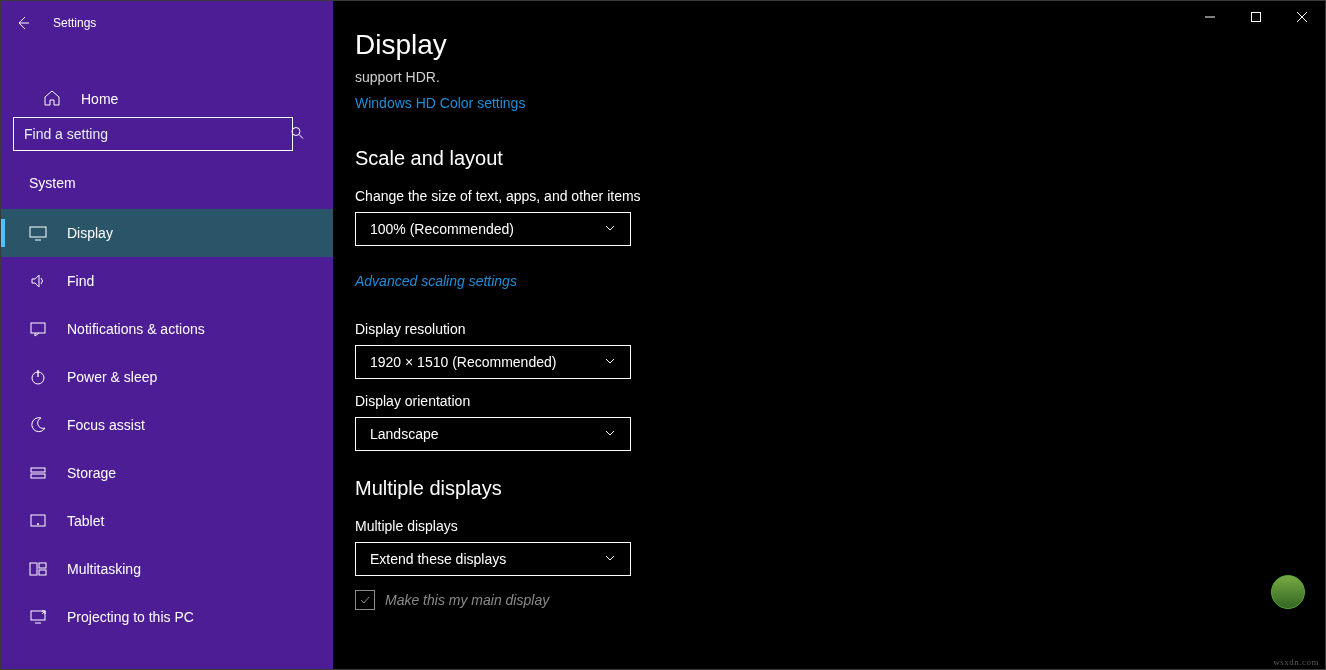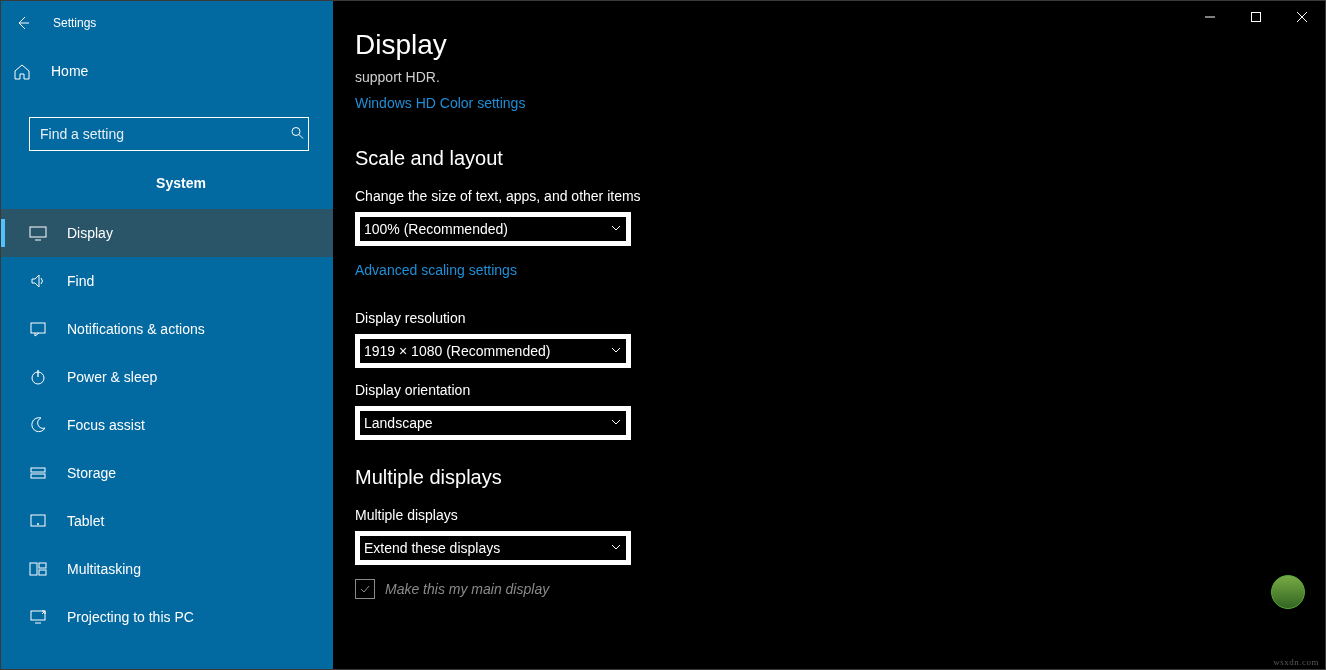--- a/index.html
+++ b/index.html
@@ -1,43 +1,43 @@
 <!DOCTYPE html>
 <html><head>
 <meta charset="utf-8">
 <style>
   html,body{margin:0;padding:0;height:100%;width:1326px;overflow:hidden;font-family:"Segoe UI",Arial,sans-serif;background:#000;color:#fff;font-size:14px;}
   .window{display:flex;width:1326px;height:670px;position:relative;box-sizing:border-box;border:1px solid #3a3a3a;}
-  .sidebar{width:332px;background:#0369a1;color:#fff;display:flex;flex-direction:column;box-sizing:border-box;}
+  .sidebar{width:332px;background:#4c1d95;color:#fff;display:flex;flex-direction:column;box-sizing:border-box;}
   .sb-top{height:44px;display:flex;align-items:center;}
   .sb-back{width:44px;height:44px;display:flex;align-items:center;justify-content:center;}
   .sb-title{font-size:12px;font-weight:400;margin-left:8px;}
-  .sb-home{display:flex;align-items:flex-start;height:44px;padding-left:10px;margin-top:18px;}
+  .sb-home{display:flex;align-items:flex-end;height:44px;padding-left:40px;margin-top:18px;}
   .icon-slot{width:22px;display:flex;align-items:center;justify-content:center;margin-right:18px;}
   .sb-home-label{font-size:14px;}
-  .sb-search-wrap{padding:10px 14px 10px 28px;}
+  .sb-search-wrap{padding:10px 14px 10px 12px;}
   .sb-search{width:280px;height:34px;border:1px solid #ffffff;background:transparent;color:#fff;padding:0 30px 0 10px;font-size:14px;box-sizing:border-box;outline:none;}
   .sb-search::placeholder{color:#e6f0f3;}
   .sb-search-icon{position:relative;}
   .sb-search-glyph{position:absolute;right:28px;top:50%;transform:translateY(-50%);pointer-events:none;}
-  .sb-section{padding-left:28px;font-weight:700;font-size:14px;margin-top:14px;margin-bottom:18px;text-align:center;}
+  .sb-section{padding-left:28px;font-weight:400;font-size:14px;margin-top:14px;margin-bottom:18px;}
   .sb-items{display:flex;flex-direction:column;}
   .sb-item{display:flex;align-items:center;height:48px;padding-left:26px;font-size:14px;cursor:default;}
   .sb-item.selected{background:#2a5468;position:relative;}
   .sb-item.selected::before{content:"";position:absolute;left:0;top:10px;bottom:10px;width:4px;background:#4cc2ff;}
   .content{flex:1;background:#000;color:#fff;padding:18px 22px 0 22px;box-sizing:border-box;overflow:hidden;position:relative;}
   .window-controls{position:absolute;top:0;right:0;height:32px;display:flex;}
   .wc-btn{width:46px;height:32px;display:flex;align-items:center;justify-content:center;}
   .page-title{font-size:28px;font-weight:350;margin:10px 0 8px 0;}
   .hdr-sub{color:#d0d0d0;font-size:14px;margin-bottom:4px;}
   .link{color:#1e8fd8;font-size:14px;cursor:default;margin:6px 4px 26px 0;display:inline-block;}
-  .link.sm{margin:10px 0 18px 0;}
+  .link.sm{margin:21px 0 18px 0;font-style:italic;}
   .section-h{font-size:20px;font-weight:400;margin: 10px 0 18px 0;}
   .field-label{font-size:14px;color:#fff;margin-bottom:8px;}
-  .select-box{width:276px;height:34px;border:5px solid #ffffff;background:#000;color:#fff;display:flex;align-items:center;justify-content:space-between;padding:0 4px;box-sizing:border-box;margin-bottom:6px;}
+  .select-box{width:276px;height:34px;border:1px solid #ffffff;background:#000;color:#fff;display:flex;align-items:center;justify-content:space-between;padding:0 14px;box-sizing:border-box;margin-bottom:6px;}
   .select-box .chev{font-size:12px;}
   .group{margin-bottom:14px;}
   .checkbox-row{display:flex;align-items:center;margin-top:10px;color:#8a8a8a;font-size:14px;font-style:italic;}
   .cb{width:18px;height:18px;border:1px solid #8a8a8a;margin-right:10px;display:flex;align-items:center;justify-content:center;}
   svg{stroke:#fff;fill:none;}
   .wc-btn svg{stroke:#fff;}
   .avatar{position:absolute;right:20px;bottom:60px;width:32px;height:32px;border-radius:50%;background:linear-gradient(#7a4,#362);border:1px solid #5a3;}
   .watermark{position:absolute;right:6px;bottom:2px;font-size:9px;color:#5a5a5a;letter-spacing:.5px;font-family:Liberation Serif, serif;}
 </style>
 </head>
@@ -197,21 +197,21 @@
         <span class="chev"><svg width="12" height="12" viewBox="0 0 12 12">
               <path d="M2 4 L6 8 L10 4" stroke-width="1"></path>
             </svg></span>
       </div>
       <span class="link sm">Advanced scaling settings</span>
     </div>
 
     <div class="group">
       <div class="field-label">Display resolution</div>
       <div class="select-box">
-        <span>1919 × 1080 (Recommended)</span>
+        <span>1920 × 1510 (Recommended)</span>
         <span class="chev"><svg width="12" height="12" viewBox="0 0 12 12">
               <path d="M2 4 L6 8 L10 4" stroke-width="1"></path>
             </svg></span>
       </div>
     </div>
 
     <div class="group">
       <div class="field-label">Display orientation</div>
       <div class="select-box">
         <span>Landscape</span>

